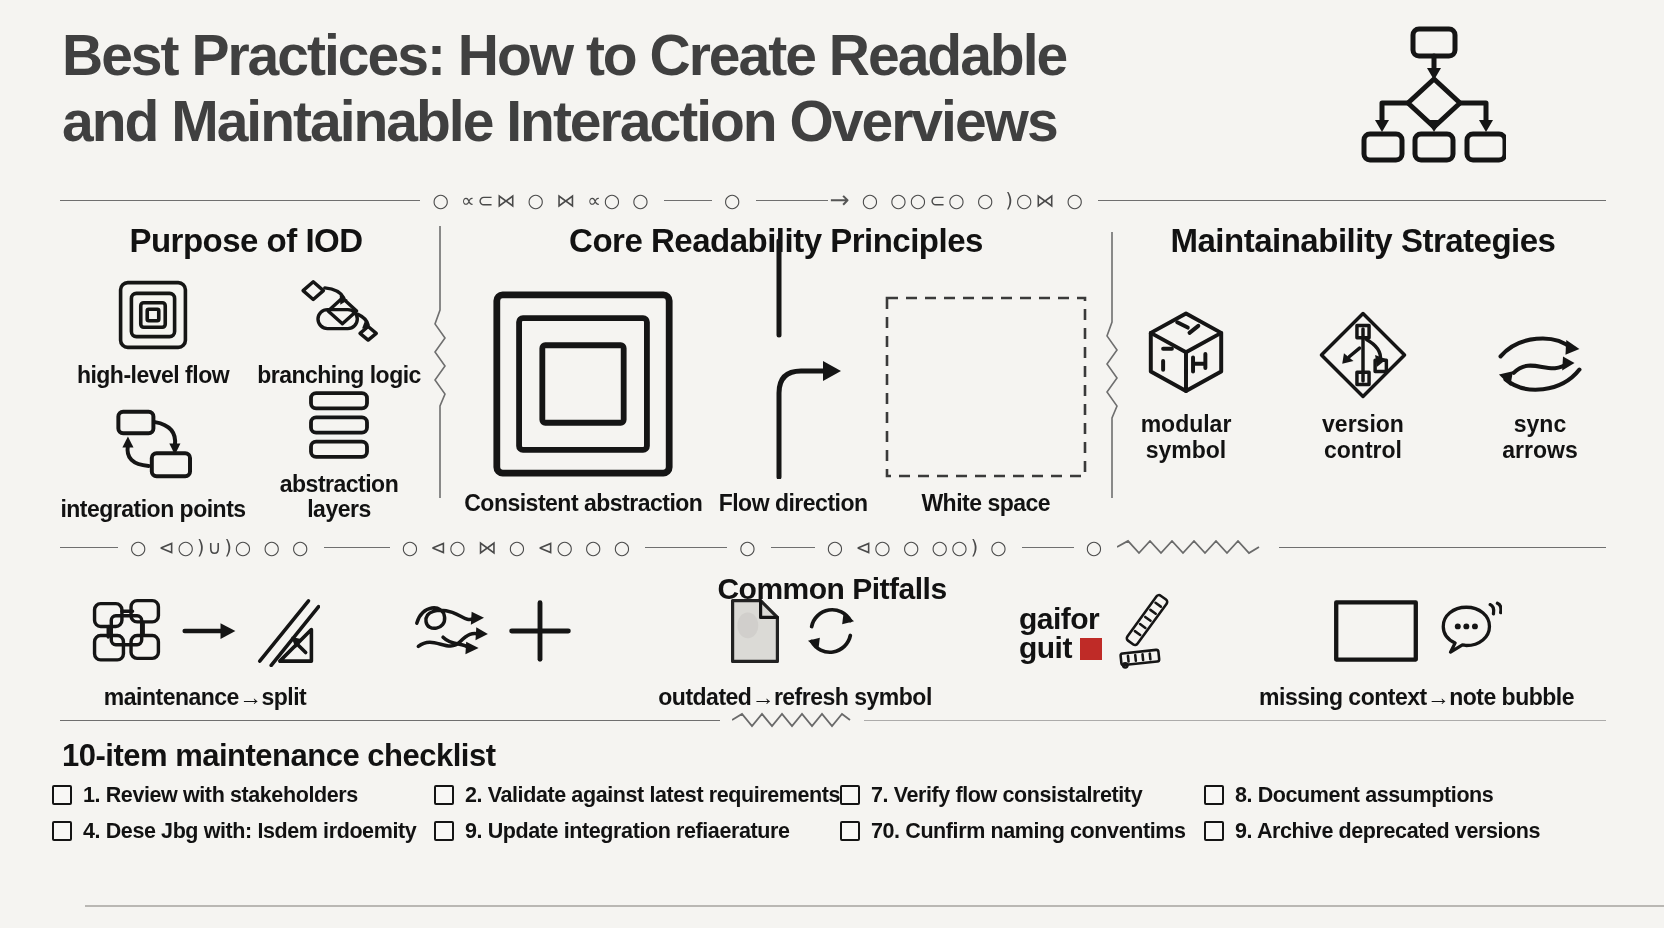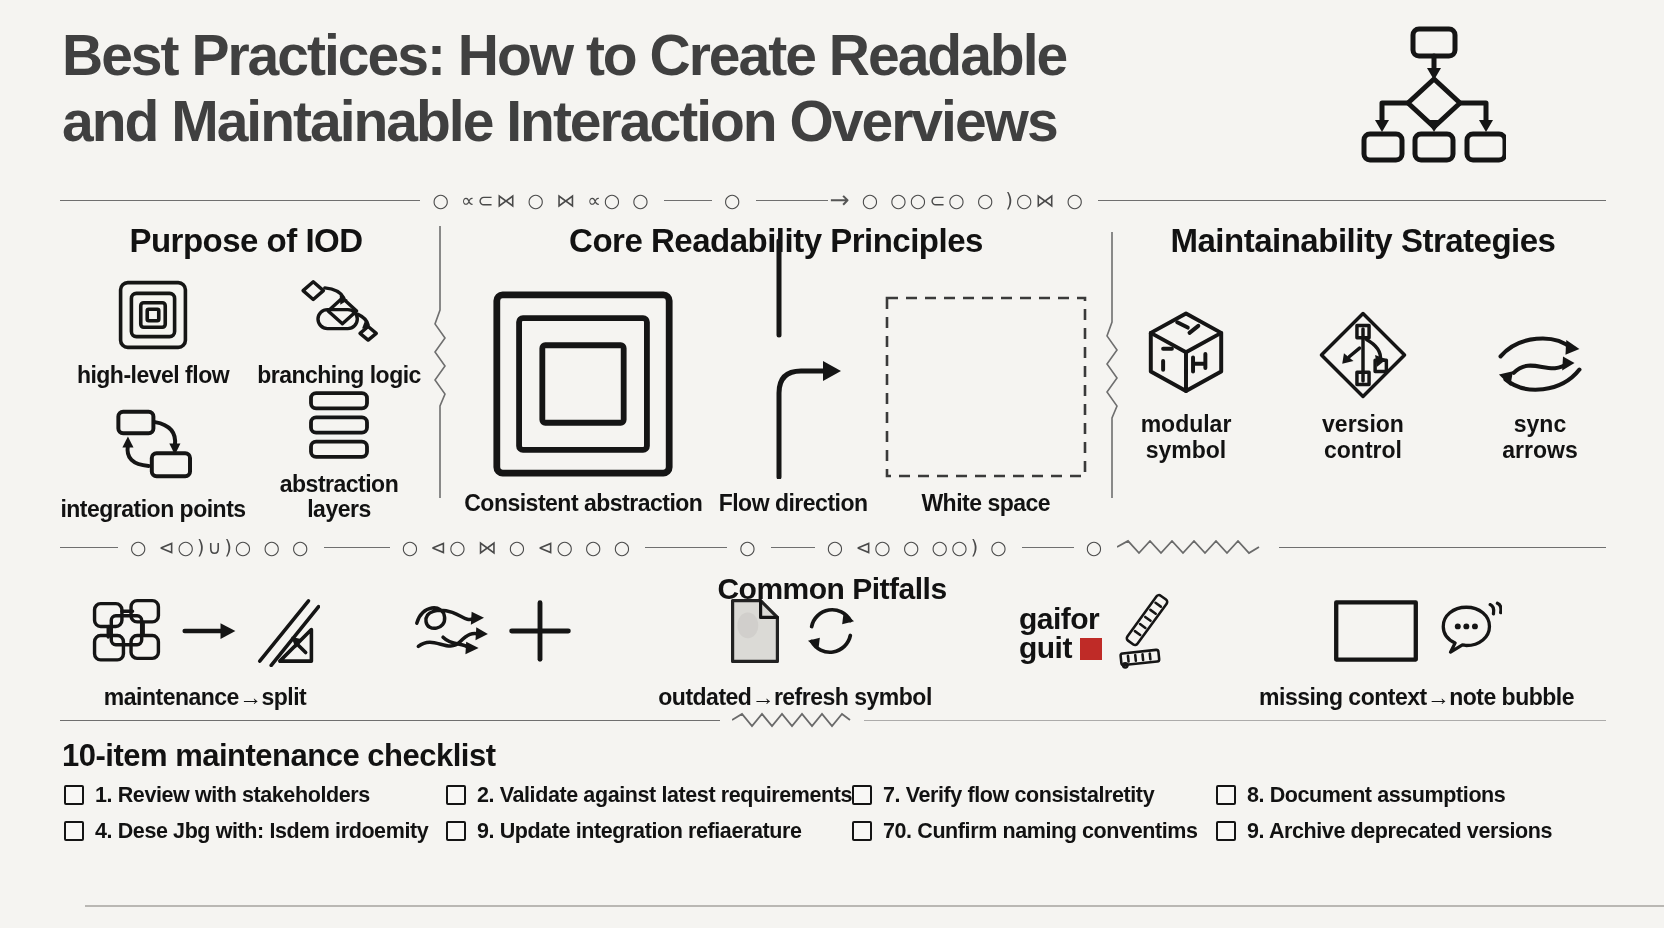--- a/index.html
+++ b/index.html
@@ -46,21 +46,21 @@
     font-size:30px;font-weight:700;letter-spacing:-0.5px;margin-top:24px;}
   .pit-row{position:absolute;left:60px;top:594px;width:1546px;display:flex;
     justify-content:space-between;padding:0 32px 0 30px;box-sizing:border-box;}
   .pg{display:flex;flex-direction:column;align-items:center;}
   .pg-icons{display:flex;align-items:center;gap:16px;height:78px;}
   .pg-label{margin-top:12px;font-size:23px;font-weight:700;letter-spacing:-0.5px;}
   .garbled{font-size:30px;font-weight:700;line-height:0.98;letter-spacing:-0.5px;}
   .redsq{display:inline-block;width:22px;height:22px;margin-left:8px;vertical-align:-2px;}
   
   .chk-title{position:absolute;left:62px;top:738px;font-size:31px;font-weight:700;letter-spacing:-0.5px;}
-  .chk-grid{position:absolute;left:64px;top:782px;width:1544px;display:grid;
+  .chk-grid{position:absolute;left:52px;top:782px;width:1544px;display:grid;
     grid-template-columns:382px 406px 364px auto;row-gap:10px;}
   .chk{display:flex;align-items:center;gap:11px;height:26px;}
   .box{width:16px;height:16px;border:2.6px solid #141414;border-radius:2px;flex:none;background:#f8f7f5;}
   .chklabel{font-size:21.5px;font-weight:700;letter-spacing:-0.4px;white-space:nowrap;}
   .bottomline{position:absolute;left:85px;right:0;top:905px;border-top:2px solid #b9b7b3;}
 </style>
 </head>
 <body>
 
 <div class="title">

